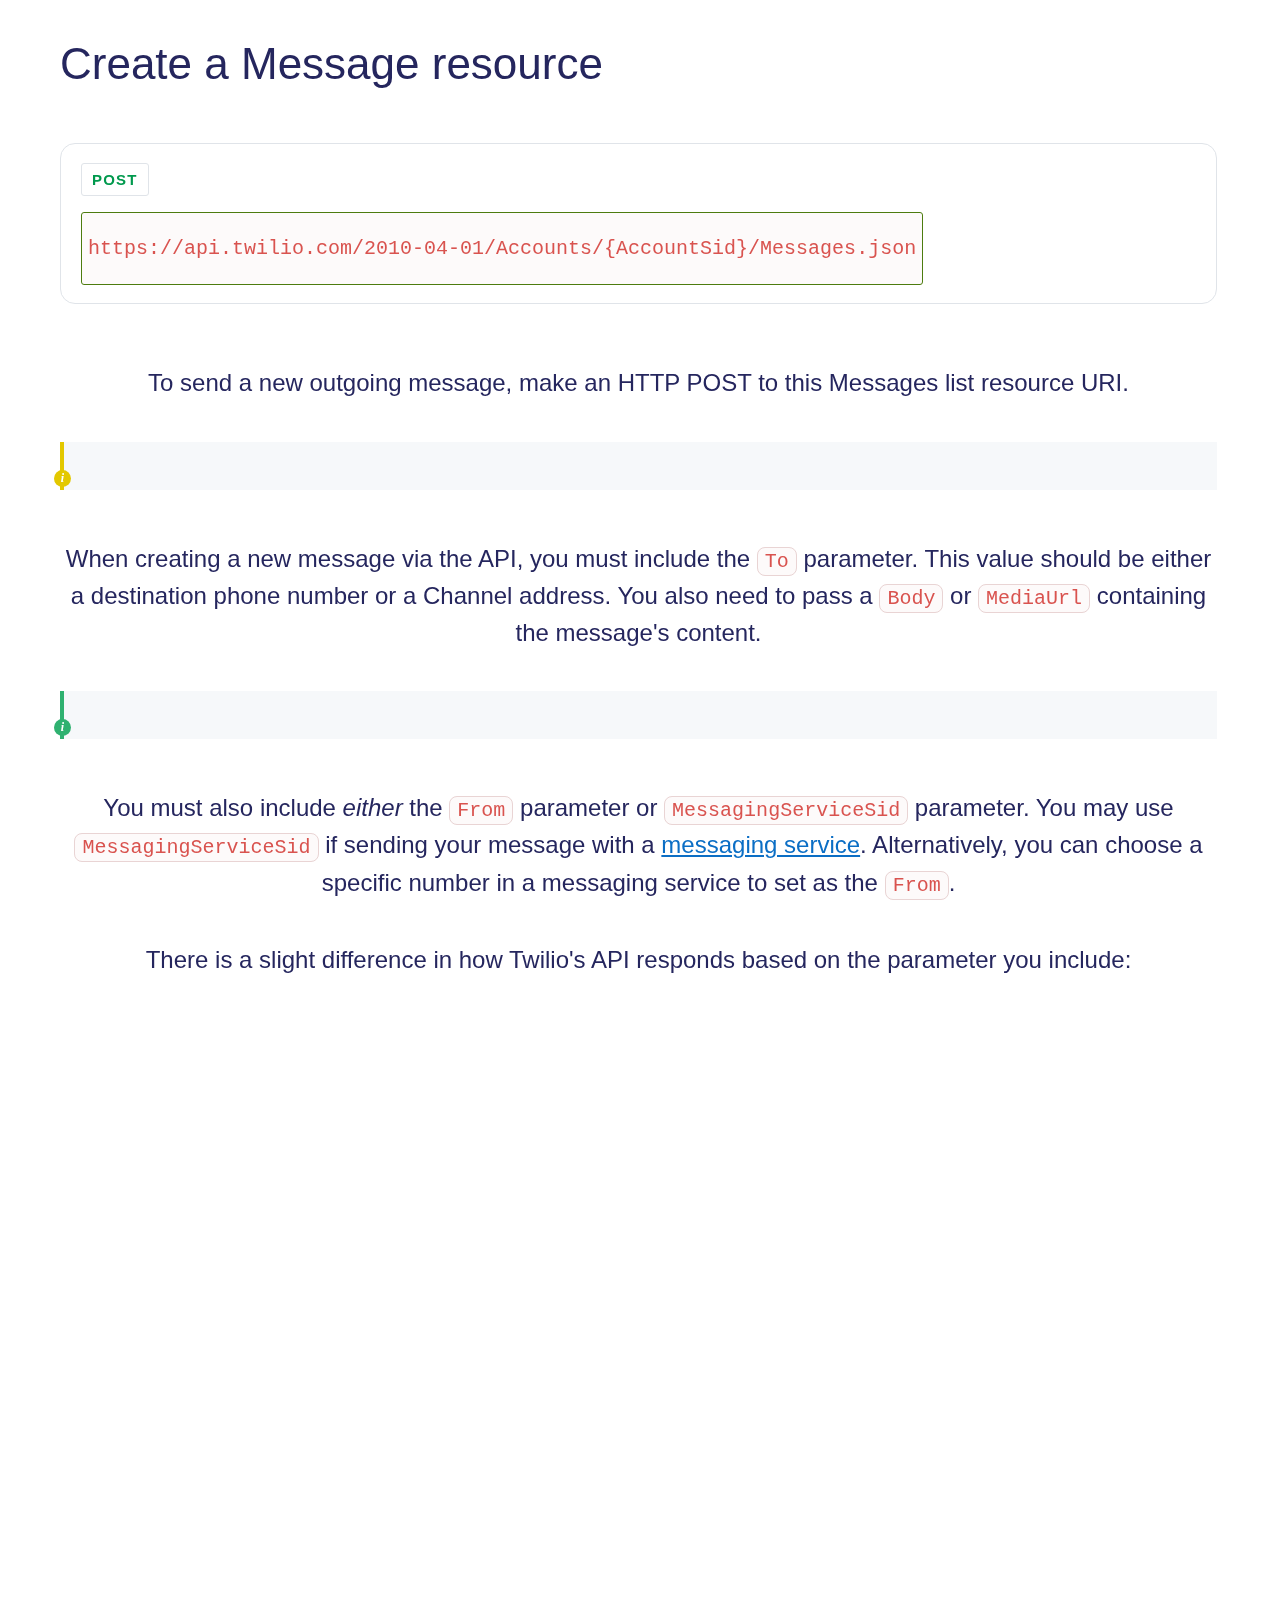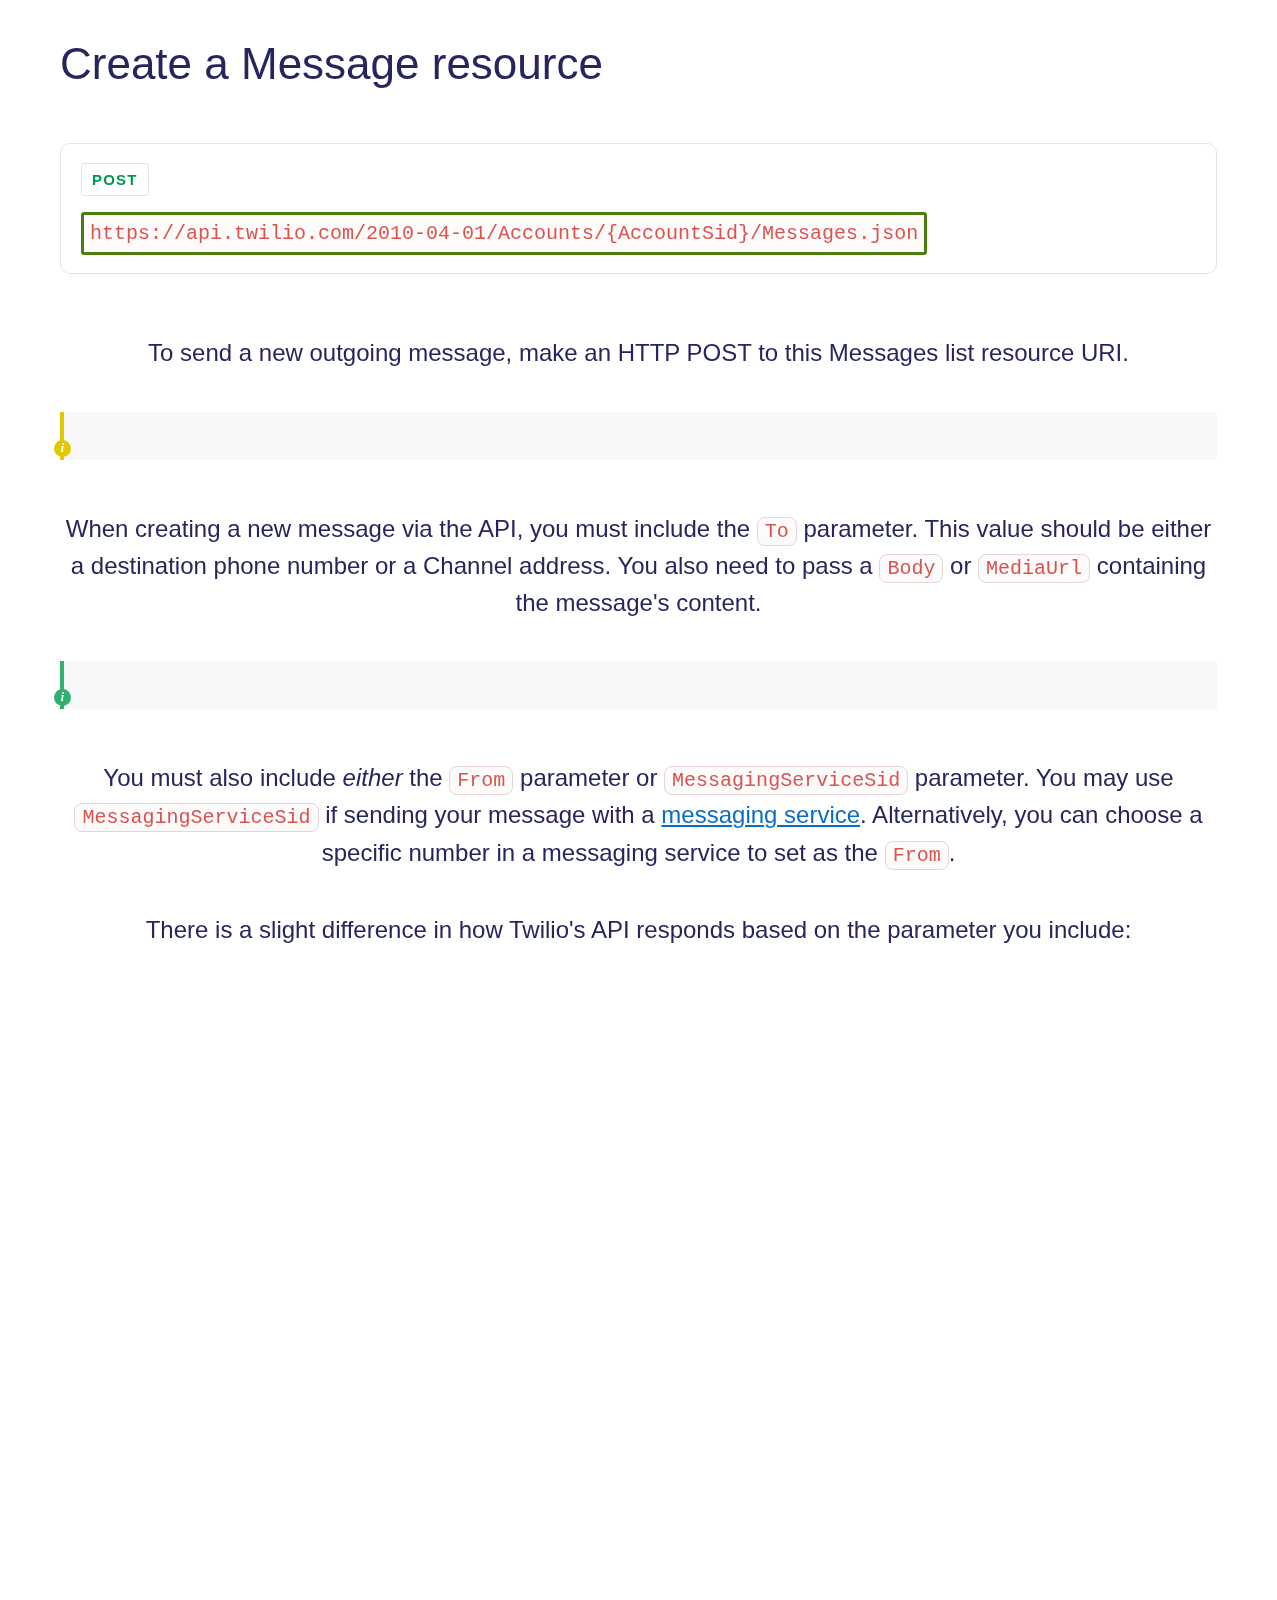--- a/index.html
+++ b/index.html
@@ -12,44 +12,44 @@
       font-size: 24px;
     }
     h1 {
       font-size: 44px;
       font-weight: 500;
       color: #25265e;
       margin-bottom: 45px;
     }
     .endpoint-box {
       border: 1px solid #e0e4e9;
-      border-radius: 10px;
+      border-radius: 15px;
       padding: 14px 20px 18px 20px;
       margin-bottom: 60px;
     }
     .method-badge {
       display: inline-block;
       border: 1px solid #e0e4e9;
       border-radius: 3px;
       padding: 4px 10px;
       font-size: 15px;
       font-weight: 700;
       letter-spacing: 1.2px;
       color: #00994d;
       margin-bottom: 16px;
       background: #fff;
     }
     .endpoint-url {
       display: inline-block;
       font-family: "SFMono-Regular", Consolas, "Liberation Mono", Menlo, monospace;
       font-size: 20px;
       color: #d9534f;
-      border: 3px solid #4d7c0f;
+      border: 1px solid #4d7c0f;
       border-radius: 3px;
-      padding: 3px 6px;
+      padding: 20px 6px;
       background: #fdfafa;
       word-break: break-all;
     }
     p { margin-bottom: 40px; color: #25265e; text-align: center; }
     .callout {
       background: #f6f8fa;
       border-left: 4px solid;
       padding: 24px 30px 24px 38px;
       margin-bottom: 50px;
       position: relative;

